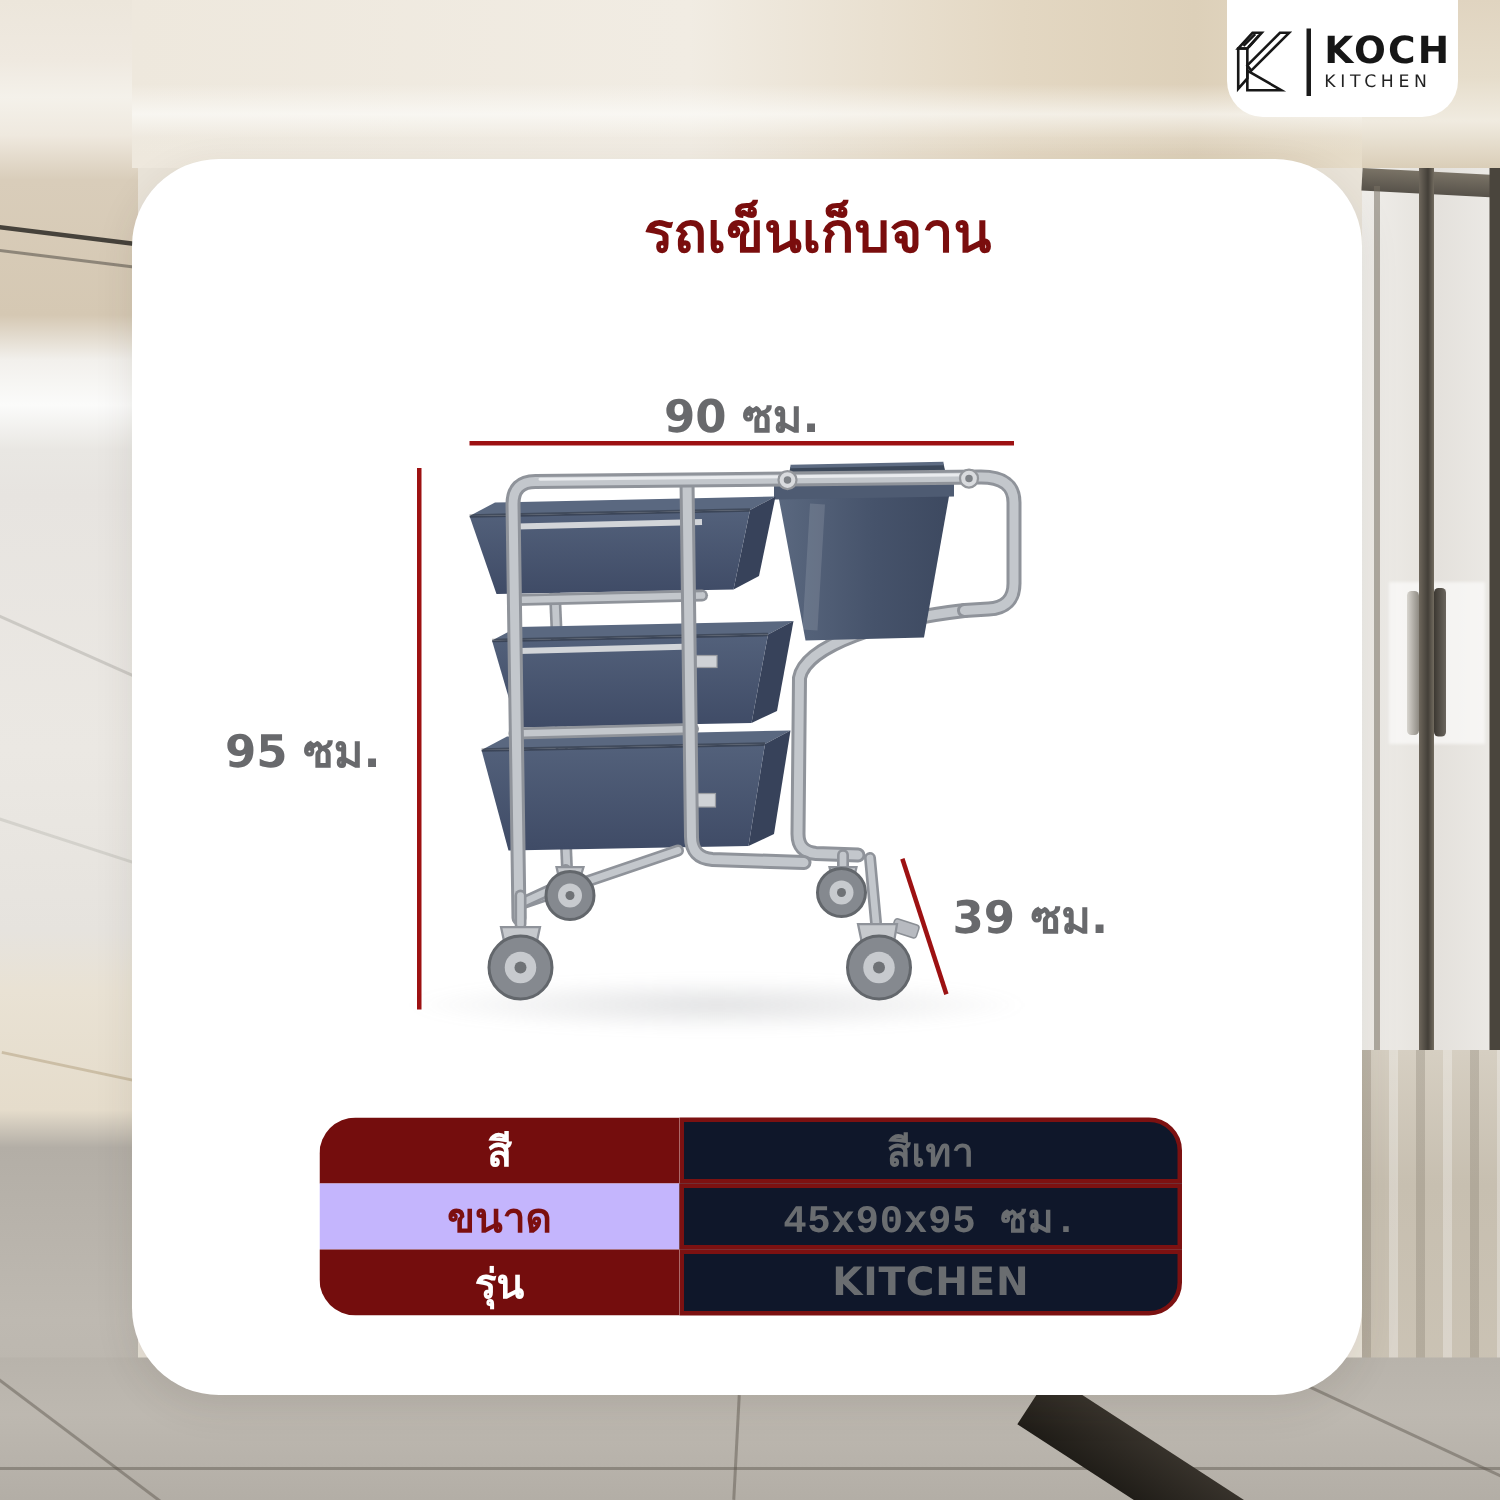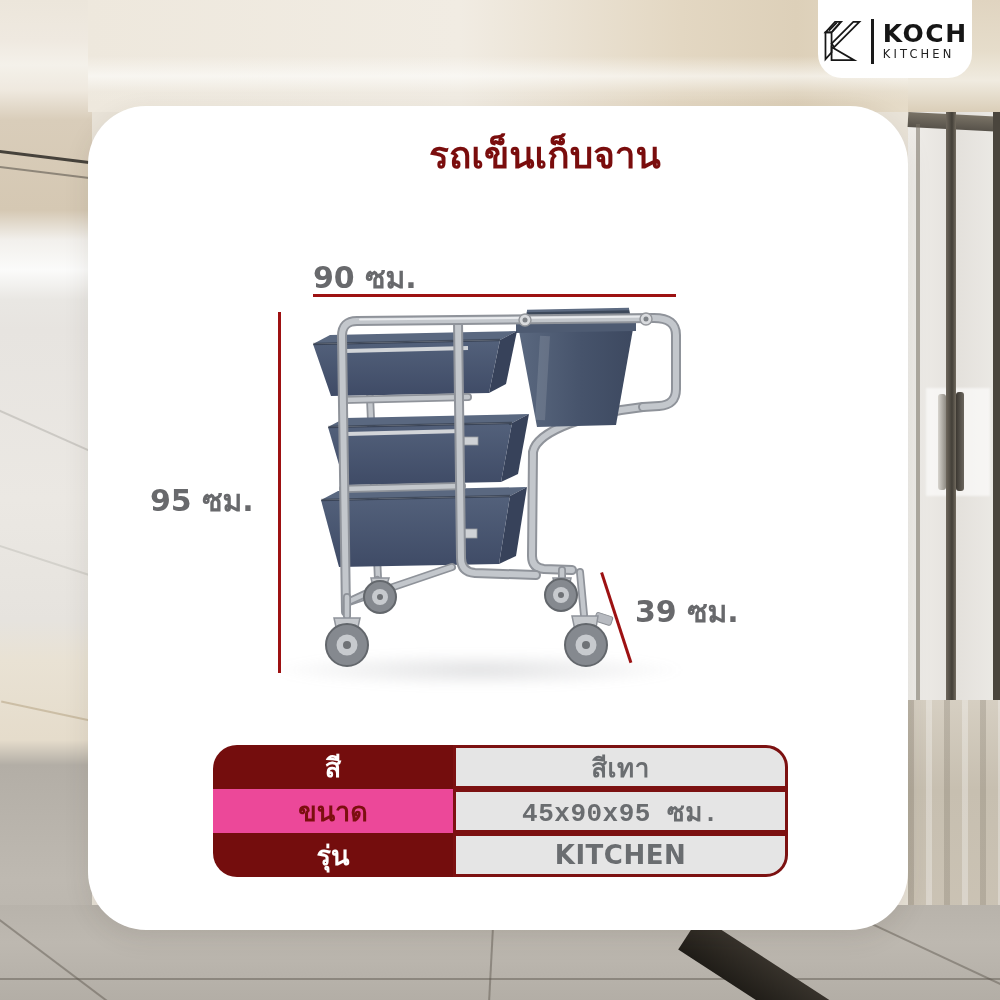--- a/index.html
+++ b/index.html
@@ -61,21 +61,21 @@
 
   .title-line { width:100%; text-align:center; font-weight:700; color:#7a0d0d;
     font-size:37px; line-height:47px; }
   #title-block { left:0; top:26px; width:820px;margin-left:47px; }
 
   .dim-label { color:#68696c; font-weight:700; font-size:30px; }
   #dim-line-top { left:225px; top:188px; width:363px; height:3px; background:#9d1112; }
   #dim-line-left { left:190px; top:206px; width:3px; height:361px; background:#9d1112; }
   #dim-line-diag { left:515px; top:466px; width:95px; height:3px; background:#9d1112;
     transform:rotate(72deg); transform-origin:0 0; }
-  #dim-width  { left:225px; top:148px; width:363px; text-align:left; }
+  #dim-width  { left:225px; top:148px; width:363px; text-align:center; }
   #dim-height { left:62px;  top:371px; width:118px; }
   #dim-depth  { left:547px; top:482px; width:140px; text-align:left; }
 
   #cart-shadow { left:180px; top:546px; width:420px; height:36px;
     background:radial-gradient(ellipse at center, rgba(125,127,133,.22), rgba(125,127,133,0) 70%);
     filter:blur(4px);}
   #cart-svg { left:197px; top:194px; width:410px; height:380px; }
 
   
   .tO { fill:none; stroke:#8f939a; stroke-width:10; stroke-linecap:round; stroke-linejoin:round; }
@@ -84,22 +84,22 @@
   .tI7 { fill:none; stroke:#c3c7cc; stroke-width:4.5; stroke-linecap:round; }
   .tH { fill:none; stroke:#e9ebee; stroke-width:2; stroke-linecap:round; }
 
   
   #spec-table { left:125px; top:639px; width:575px; height:132px; }
   #spec-labels { position:absolute; left:0; top:0; width:240px; height:132px;
     border-radius:24px 0 0 24px; overflow:hidden; }
   .label-row { height:44px; display:flex; align-items:center; justify-content:center;
     font-weight:700; font-size:27px; }
   .label-dark  { background:#740d0d; color:#ffffff; }
-  .label-light { background:#ec4899; color:#7c0f0f; }
-  .value-row { position:absolute; left:240px; width:335px; height:44px; background:#e5e5e5;
+  .label-light { background:#c4b5fd; color:#7c0f0f; }
+  .value-row { position:absolute; left:240px; width:335px; height:44px; background:#0f172a;
     border:3px solid #7c1111; display:flex; align-items:center; justify-content:center;
     font-weight:700; font-size:26px; color:#6a6d70; letter-spacing:.5px; }
   #value-0 { top:0;    border-radius:0 22px 0 0; }
   #value-1 { top:44px;font-family:Liberation Mono, monospace; }
   #value-2 { top:88px; border-radius:0 0 22px 0; }
 </style>
 </head>
 <body>
 
 <div class="abs" id="bg-left">

